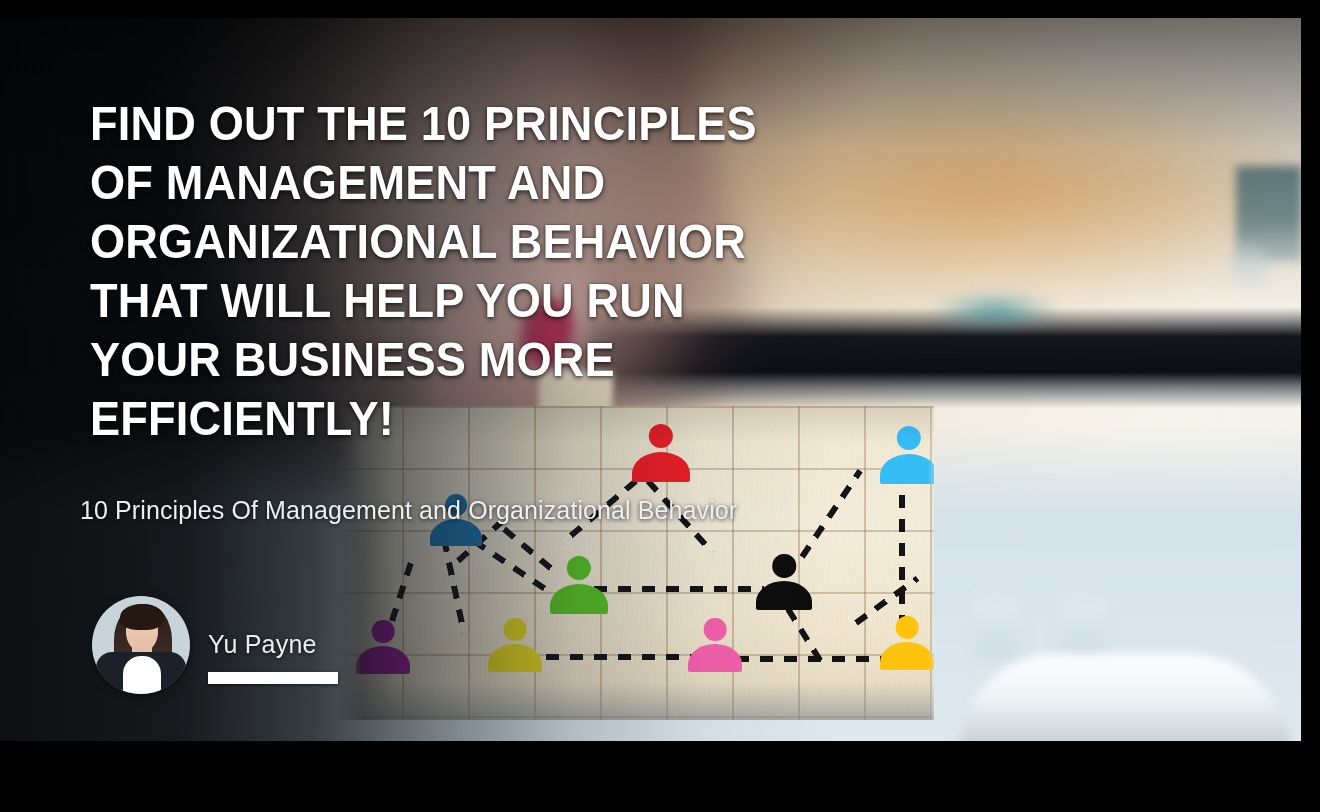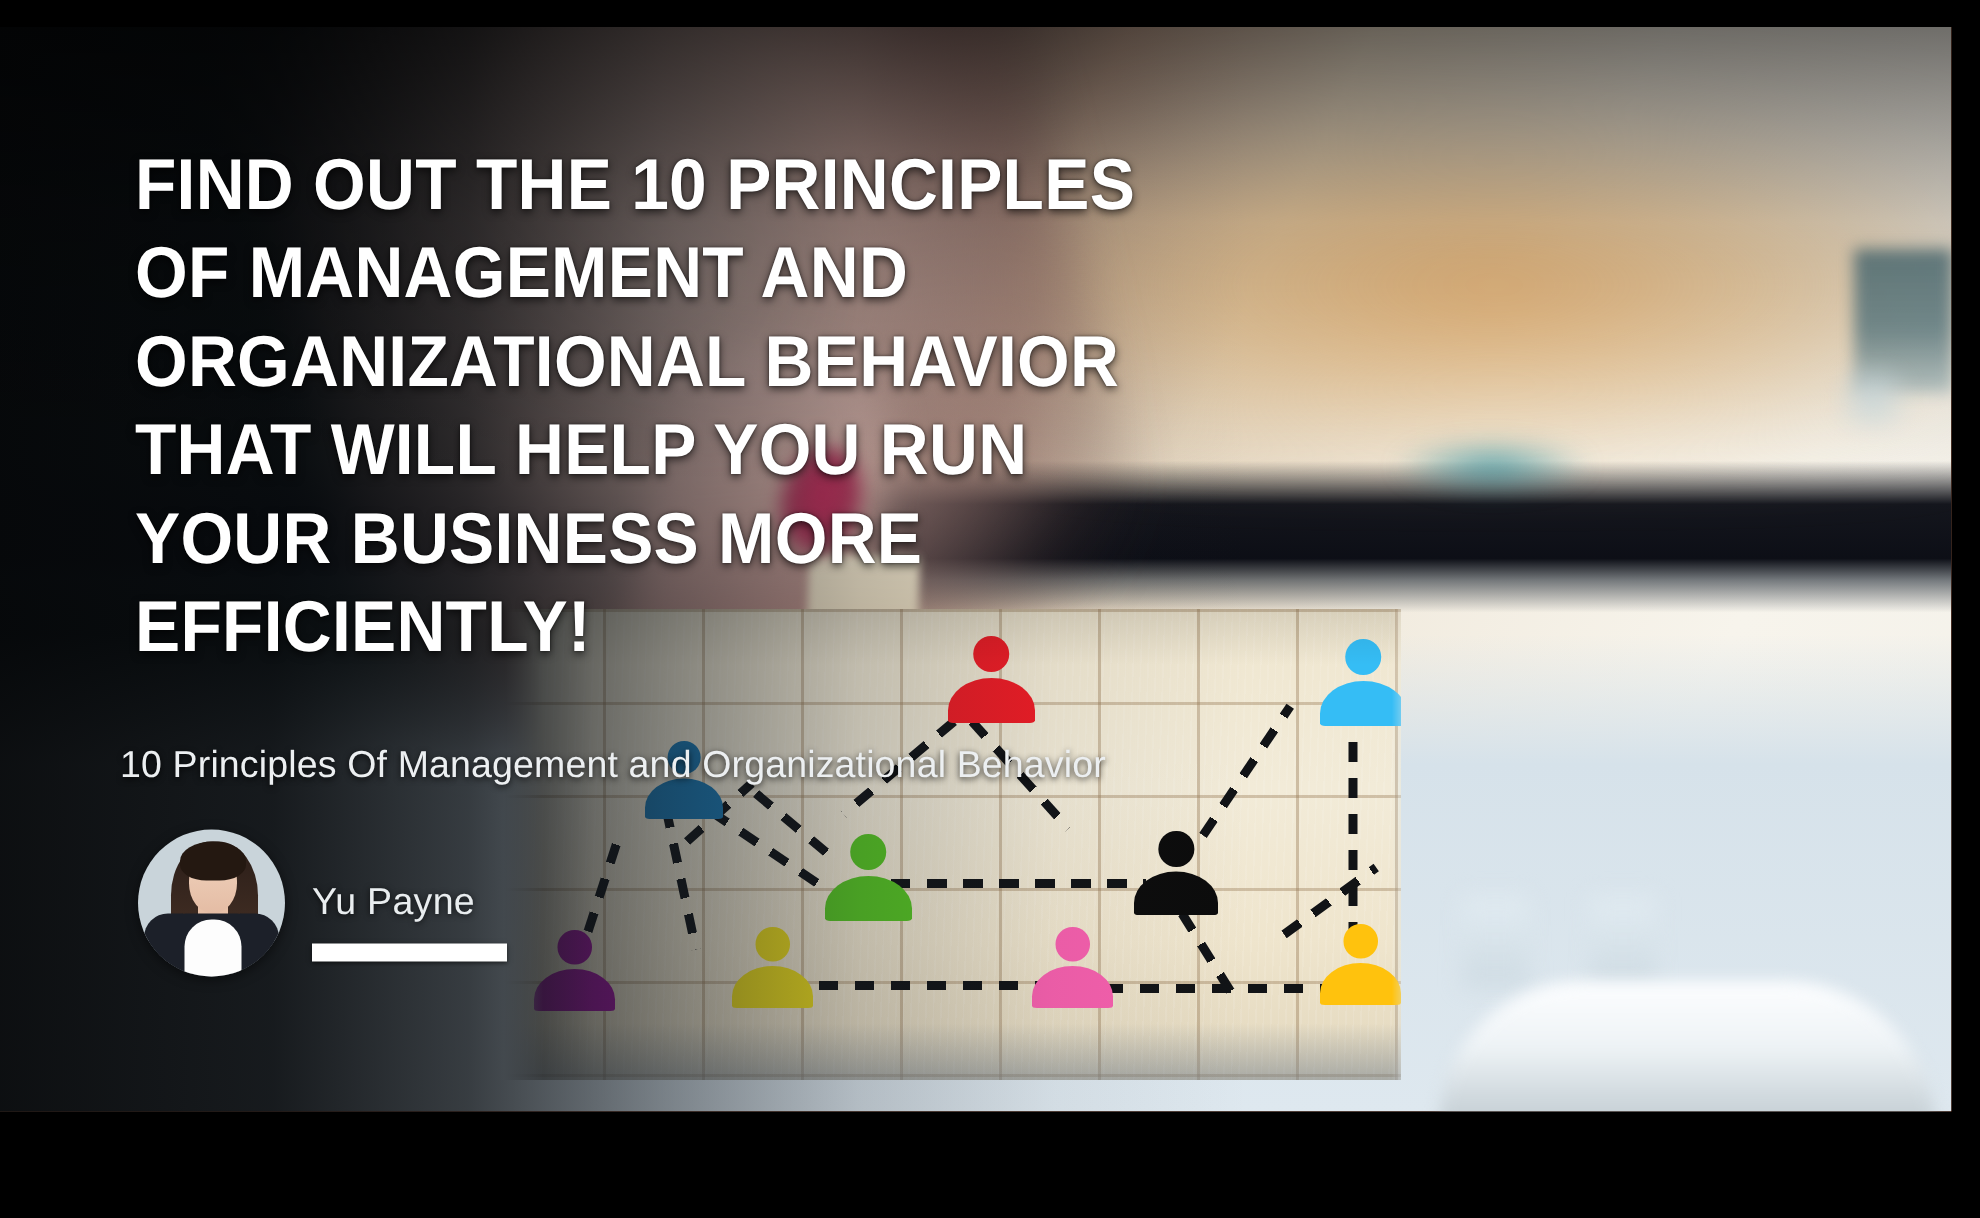--- a/index.html
+++ b/index.html
@@ -7,21 +7,21 @@
     padding: 0;
     background: #000000;
     width: 1320px;
     height: 812px;
     overflow: hidden;
   }
   #slide {
     position: relative;
     width: 1320px;
     height: 812px;
-    background: #c2410c;
+    background: #0f172a;
     font-family: "Liberation Sans", sans-serif;
     overflow: hidden;
   }
 
   
   .photo-frame {
     position: absolute;
     left: 0px;
     top: 18px;
     width: 1301px;
@@ -296,21 +296,21 @@
     line-height: 32px;
     font-weight: 400;
     letter-spacing: 0.1px;
     text-shadow: 0 1px 4px rgba(0,0,0,0.8);
   }
 
   
   .author {
     position: absolute;
     left: 92px;
-    top: 553px;
+    top: 596px;
     width: 420px;
     height: 100px;
   }
   .avatar {
     position: absolute;
     left: 0; top: 0;
     width: 98px; height: 98px;
     border-radius: 50%;
     overflow: hidden;
     background: #c9d4da;

